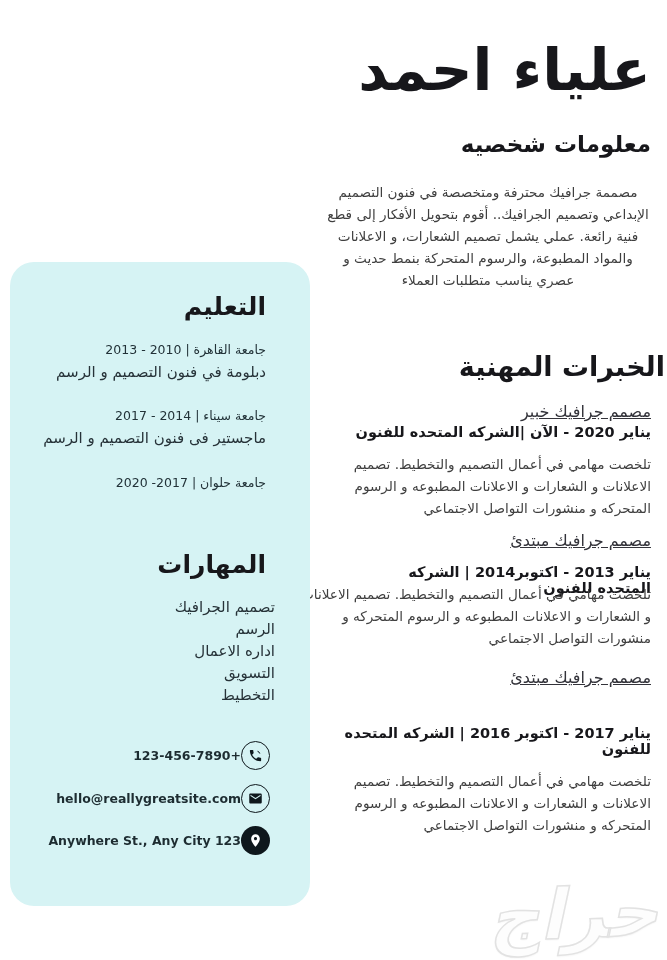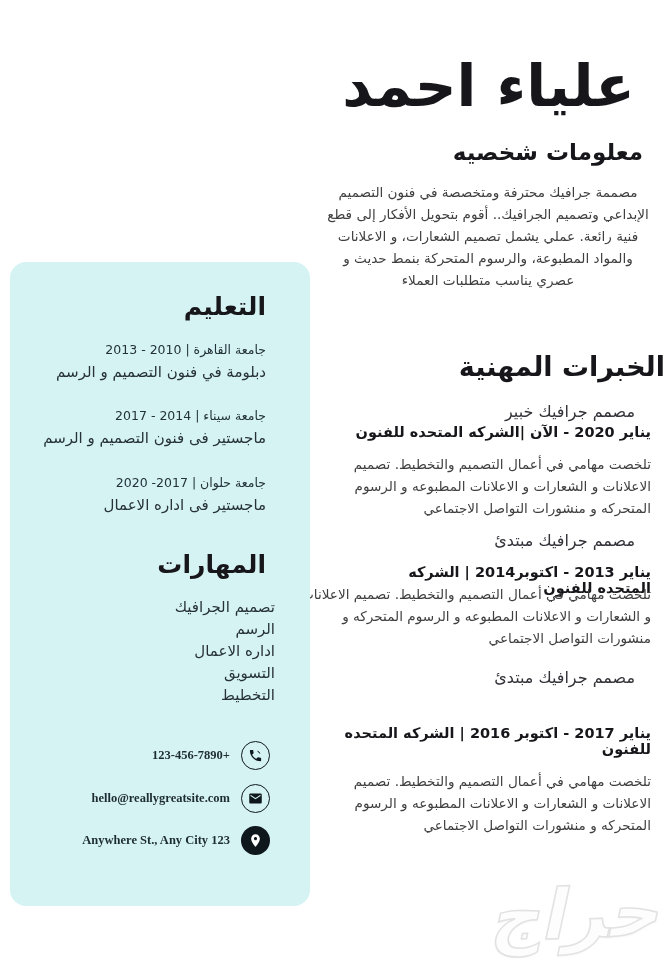--- a/index.html
+++ b/index.html
@@ -9,71 +9,71 @@
     --icon_dark:#0e171c;
   }
   html,body{margin:0;padding:0;background:#ffffff;}
   .page{
     position:relative;width:667px;height:960px;margin:0 auto;
     background:#ffffff;overflow:hidden;direction:rtl;
     font-family:"DejaVu Sans",sans-serif;color:var(--body);
   }
   
   .name{
-    position:absolute;top:26px;right:16px;left:16px;margin:16px;
+    position:absolute;top:26px;right:16px;left:16px;margin:0;
     font-size:58px;line-height:1.55;font-weight:700;color:var(--heading);
     text-align:right;white-space:nowrap;
   }
   .personal-heading{
-    position:absolute;top:131px;right:16px;margin:8px;
+    position:absolute;top:131px;right:16px;margin:0;
     font-size:23px;font-weight:700;color:var(--heading);
   }
   .personal-summary{
     position:absolute;top:181px;right:16px;width:326px;margin:0;
     font-size:13.6px;line-height:22px;color:var(--body);text-align:center;
   }
   .experience-heading{
     position:absolute;top:351px;right:2px;margin:0;
     font-size:27px;font-weight:700;color:var(--heading);
   }
   .exp{position:absolute;right:16px;text-align:right;}
   .exp-0{top:402px;width:330px;}
   .exp-1{top:531px;width:356px;}
   .exp-2{top:668px;width:350px;}
-  .exp-title{font-size:16px;color:#33333a;margin:0 16px 3px 0;}
+  .exp-title{font-size:16px;color:#33333a;margin:0 0 3px 0;text-decoration:underline;}
   .exp-1 .exp-title{margin-bottom:14px;}
   .exp-2 .exp-title{margin-bottom:38px;}
   .exp-dateline{font-size:14.5px;font-weight:700;color:var(--heading);margin:0 0 13px 0;}
   .exp-1 .exp-dateline{width:292px;margin-bottom:-13px;}
   .exp-desc{font-size:13.6px;line-height:22px;color:var(--body);margin:0;}
   
   .panel{
     position:absolute;left:10px;top:262px;width:300px;height:644px;
-    background:var(--panel);border-radius:16px;
+    background:var(--panel);border-radius:24px;
   }
   .edu-heading{
     position:absolute;top:30px;right:44px;margin:0;
     font-size:25px;font-weight:700;color:var(--heading);
   }
   .edu{position:absolute;right:44px;text-align:right;width:232px;}
   .edu-0{top:80px;}
   .edu-1{top:146px;}
   .edu-2{top:213px;}
   .edu-meta{font-size:12.5px;color:#223238;margin:0 0 6px 0;}
   .edu-degree{font-size:15px;color:#263238;margin:0;}
   .skills-heading{
     position:absolute;top:288px;right:44px;margin:0;
     font-size:25px;font-weight:700;color:var(--heading);
   }
   .skills-list{
     position:absolute;top:334px;right:35px;margin:0;padding:0;
     list-style:none;text-align:right;font-size:15px;line-height:22px;color:#263238;
   }
   .contact-row{
-    position:absolute;right:40px;display:flex;align-items:center;gap:11px;font-family:Liberation Serif, serif;
+    position:absolute;right:40px;display:flex;align-items:center;
   }
   .contact-phone{top:479px;}
   .contact-email{top:522px;}
   .contact-location{top:564px;}
   .icon-circle{
     width:29px;height:29px;border-radius:50%;flex:0 0 auto;
     display:flex;align-items:center;justify-content:center;box-sizing:border-box;
   }
   .icon-outline{border:1.7px solid var(--icon_dark);}
   .icon-filled{background:var(--icon_dark);}
@@ -126,21 +126,20 @@
     <div class="edu edu-0">
       <p class="edu-meta">جامعة القاهرة  |   2010 - 2013</p>
       <p class="edu-degree">دبلومة في فنون التصميم و الرسم</p>
     </div>
     <div class="edu edu-1">
       <p class="edu-meta">جامعة سيناء  |   2014 - 2017</p>
       <p class="edu-degree">ماجستير فى فنون التصميم و الرسم</p>
     </div>
     <div class="edu edu-2">
       <p class="edu-meta">جامعة حلوان  |  2017- 2020</p>
-      <p class="edu-degree">ماجستير فى اداره الاعمال</p>
     </div>
 
     <h2 class="skills-heading">المهارات</h2>
     <ul class="skills-list">
       <li>تصميم الجرافيك</li>
       <li>الرسم</li>
       <li>اداره الاعمال</li>
       <li>التسويق</li>
       <li>التخطيط</li>
     </ul>

